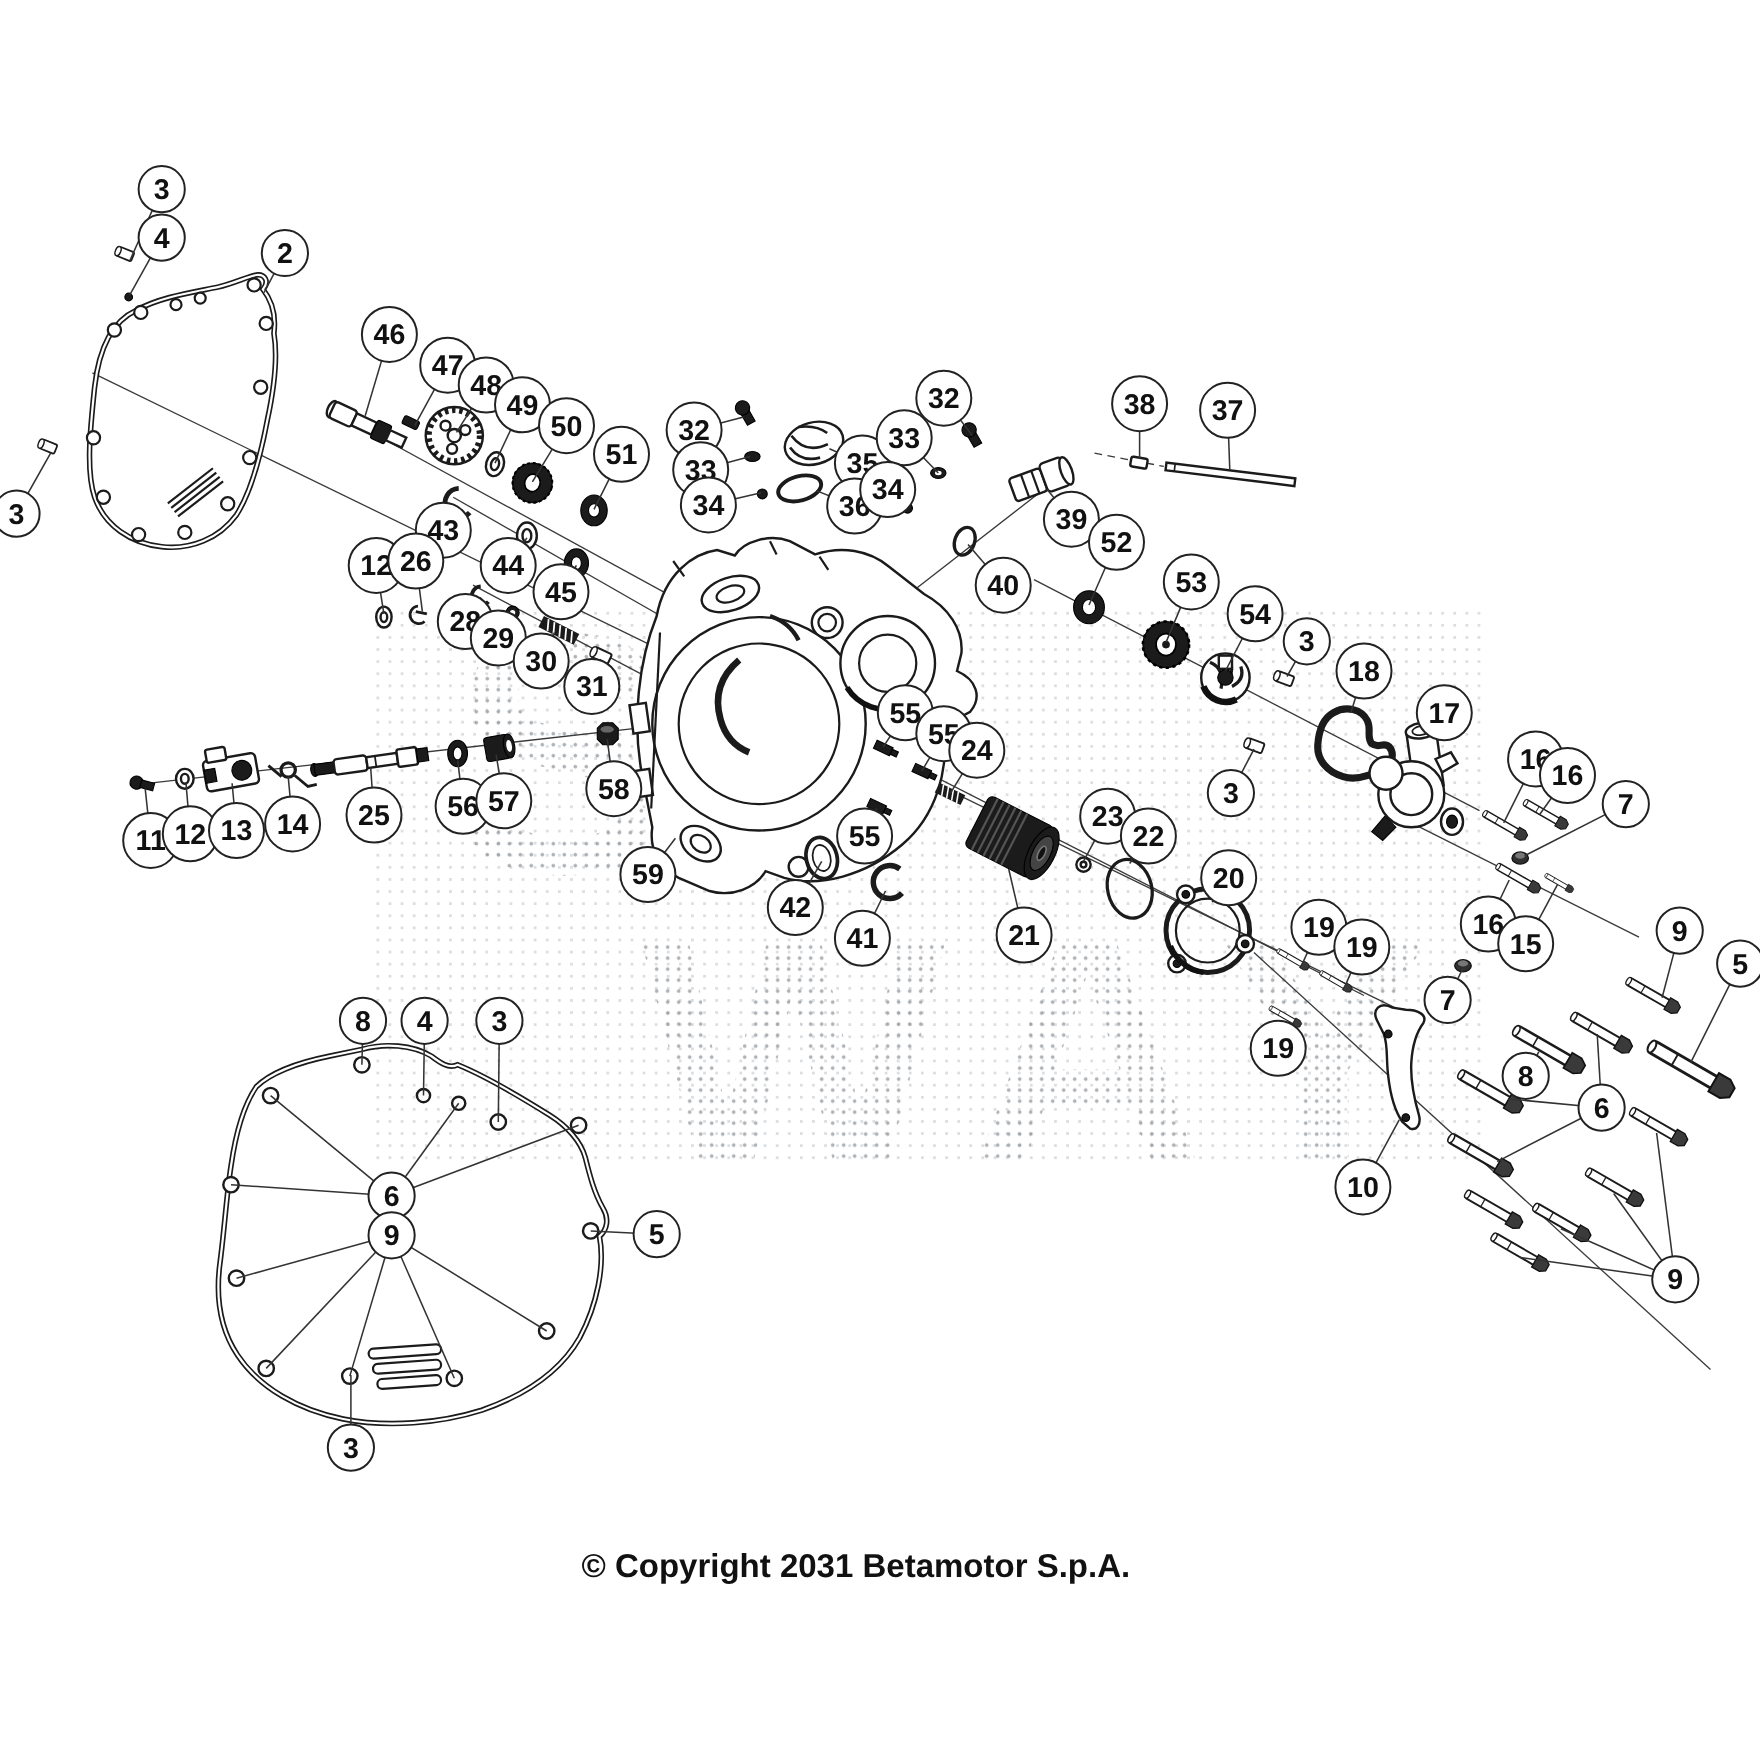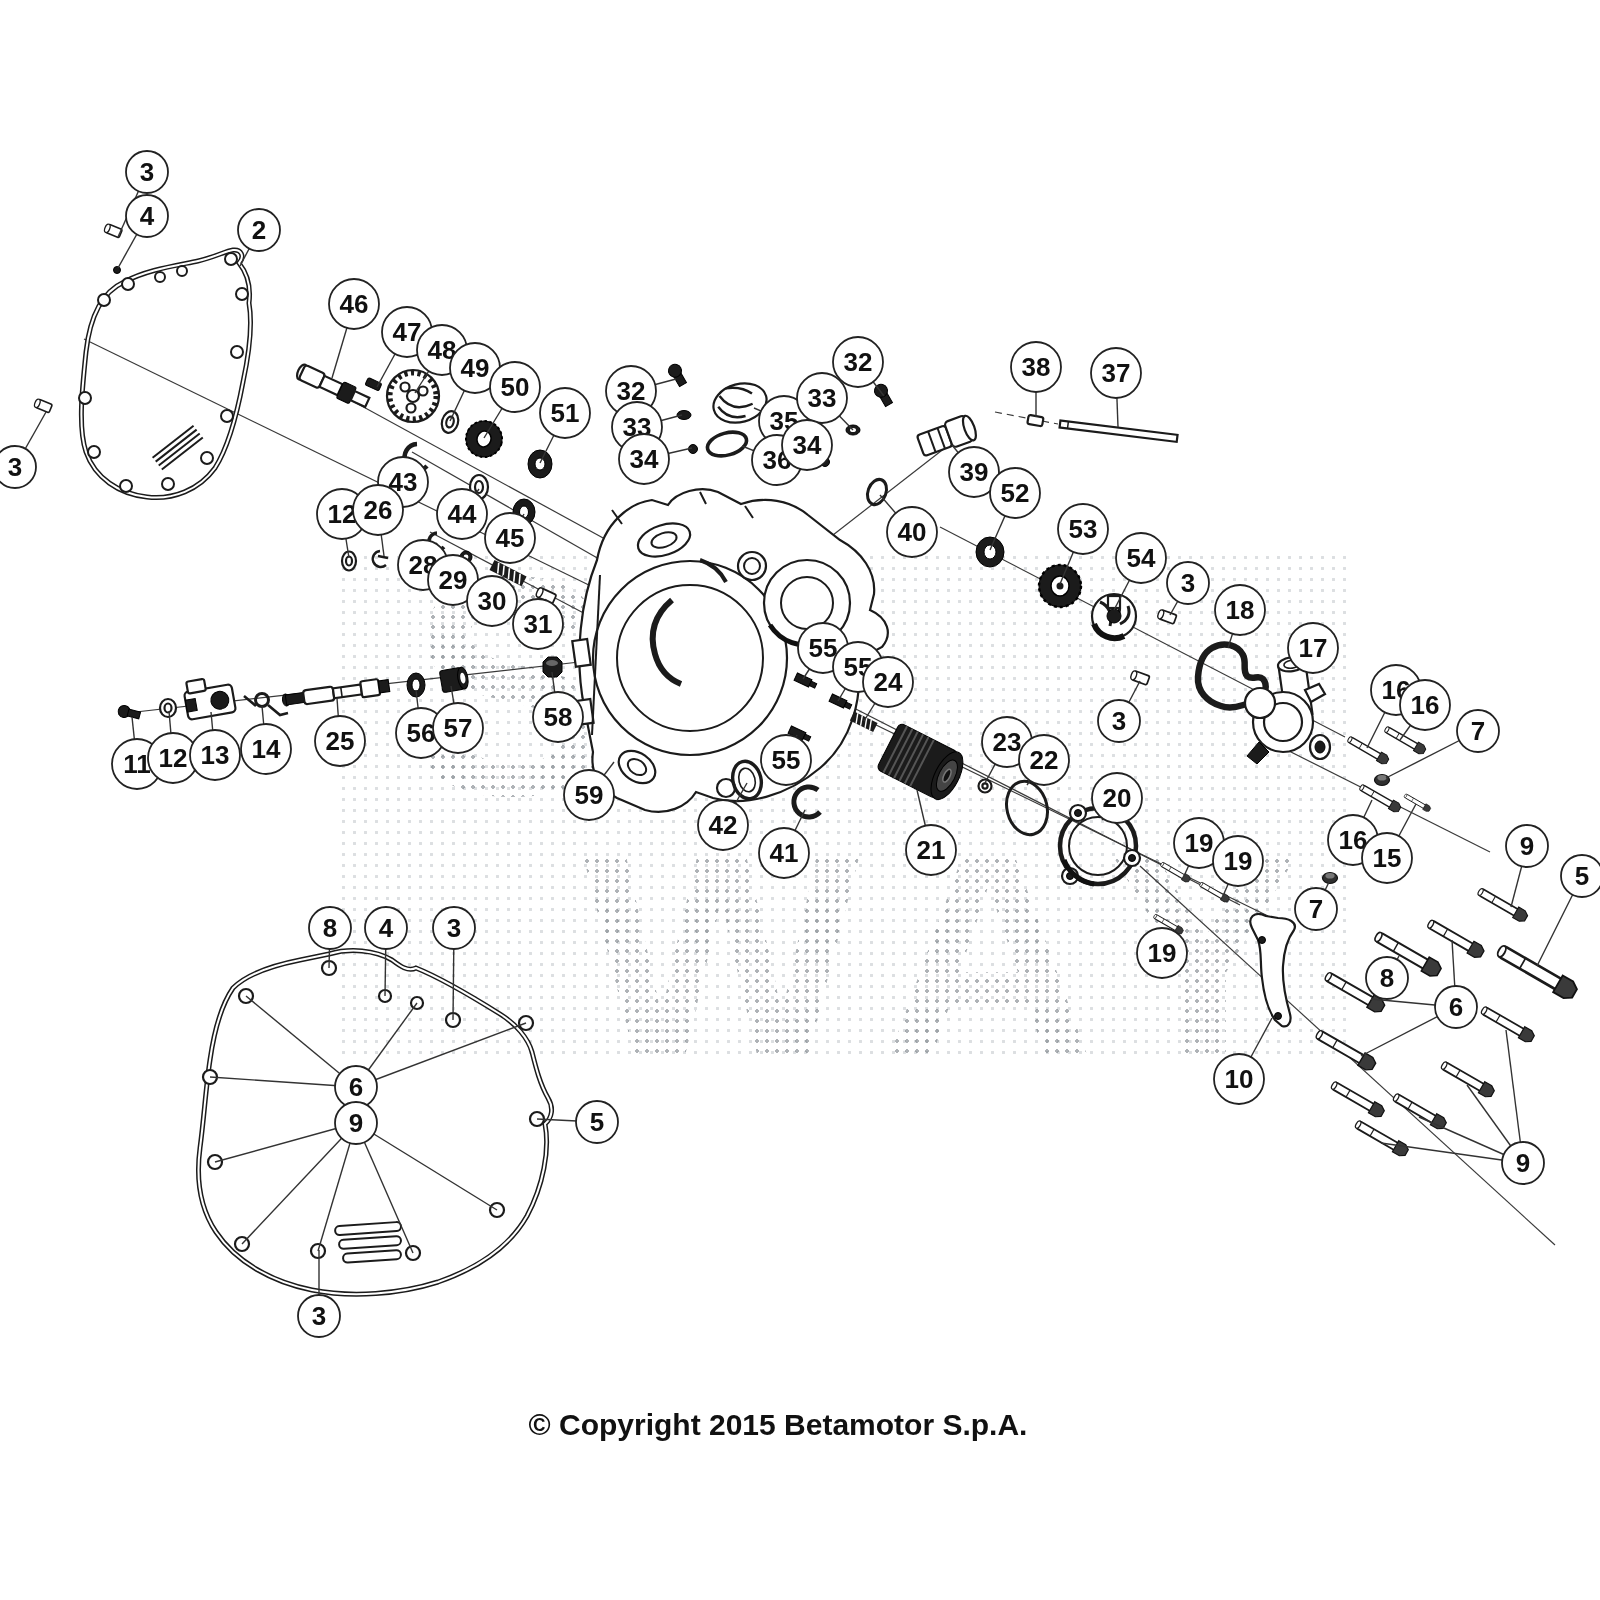--- a/index.html
+++ b/index.html
@@ -853,14 +853,14 @@
           <circle cx="597" cy="1122" r="21" class="co-circle"></circle>
           <text x="597" y="1122" text-anchor="middle" dominant-baseline="central" font-size="26" class="co-text">5</text>
         </g>
         <g>
           <circle cx="319" cy="1316" r="21" class="co-circle"></circle>
           <text x="319" y="1316" text-anchor="middle" dominant-baseline="central" font-size="26" class="co-text">3</text>
         </g>
       </g>
   </svg>
 
-  <div id="copyright">© Copyright 2015 Betamotor S.p.A.</div>
+  <div id="copyright">© Copyright 2031 Betamotor S.p.A.</div>
 </div>
 
 </body></html>

